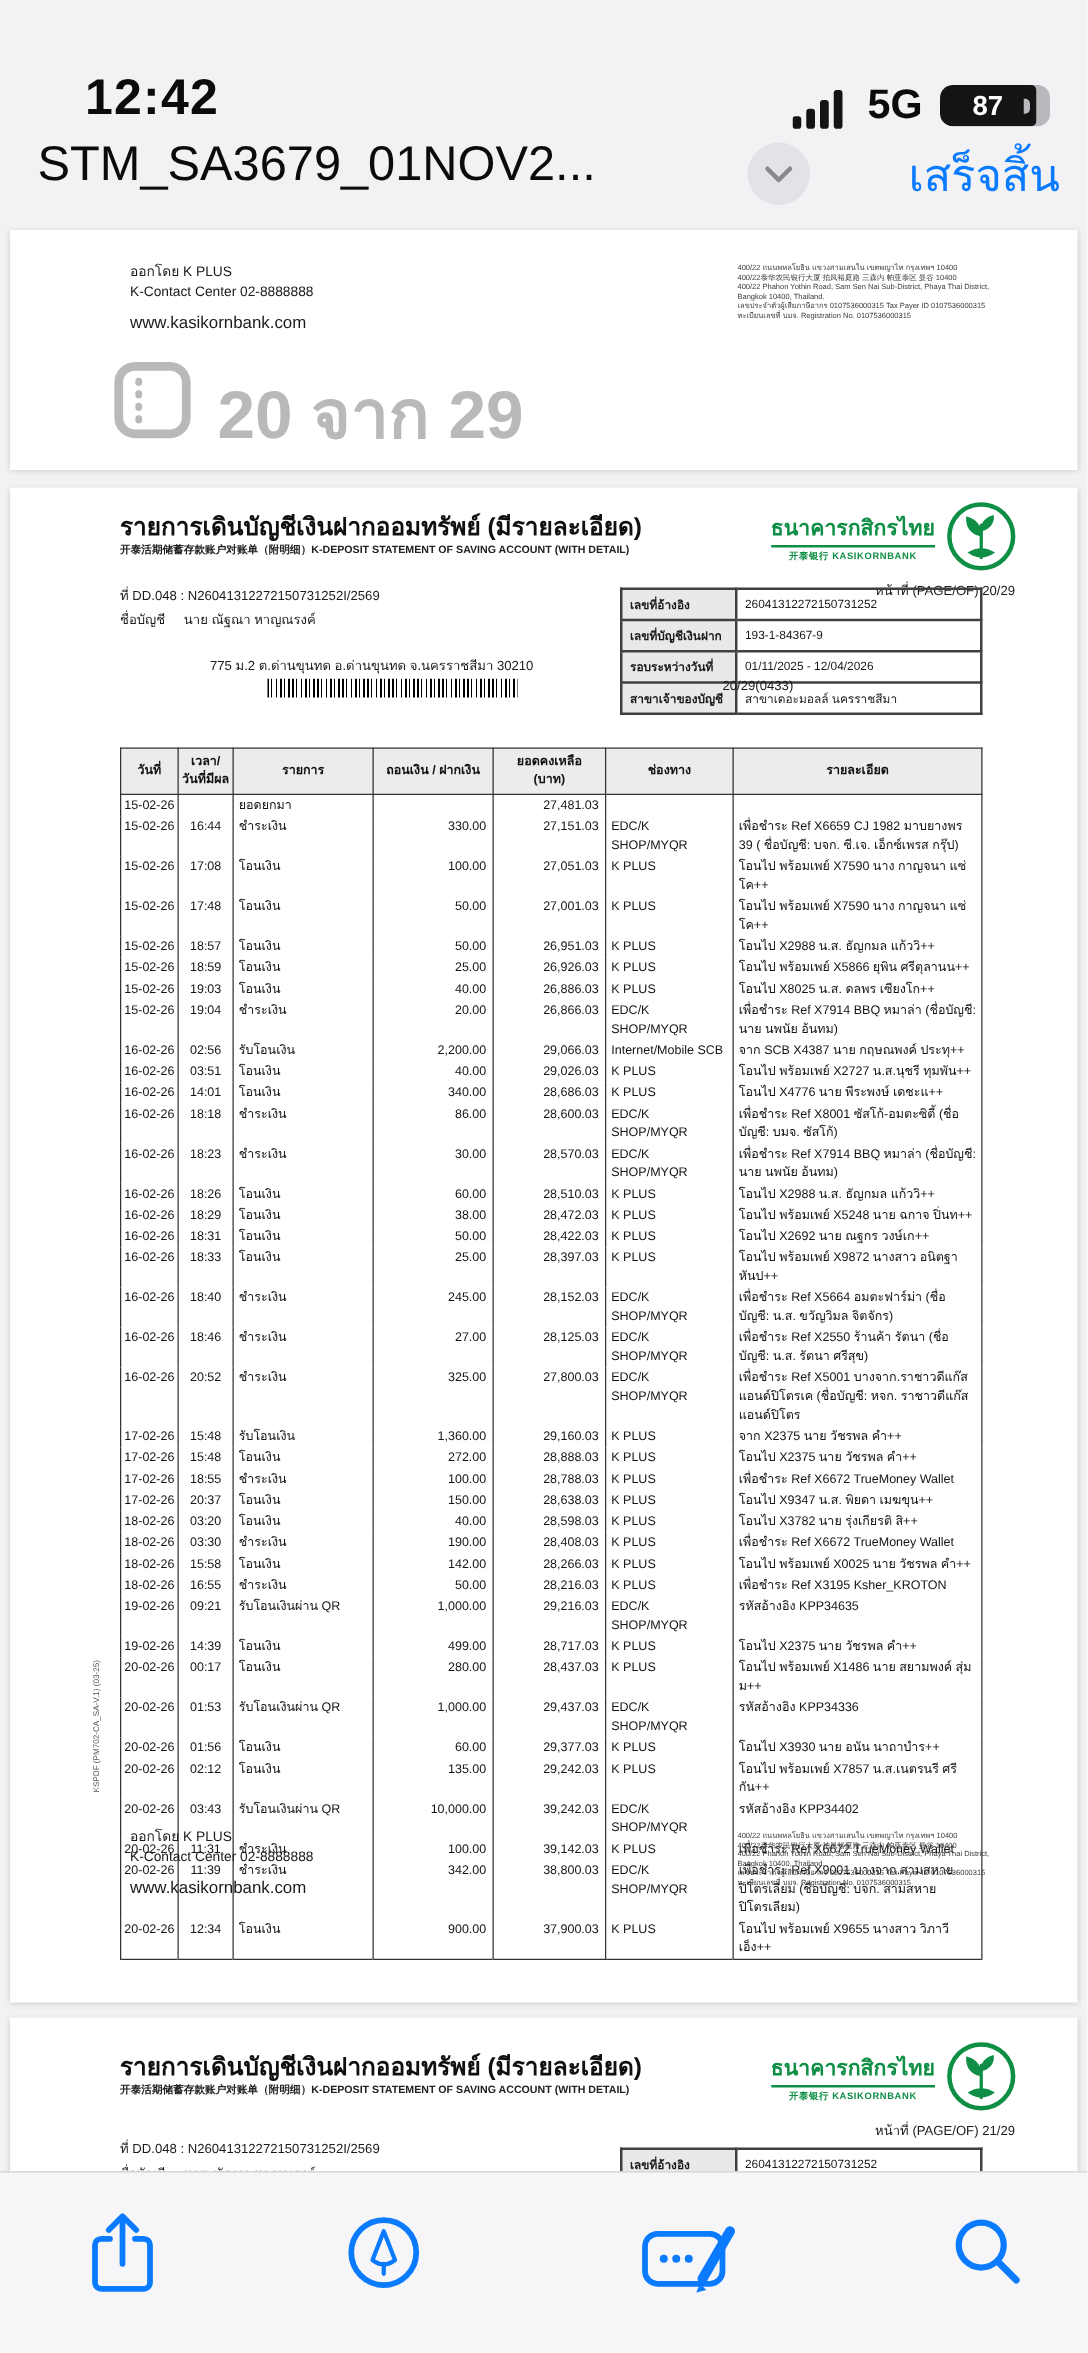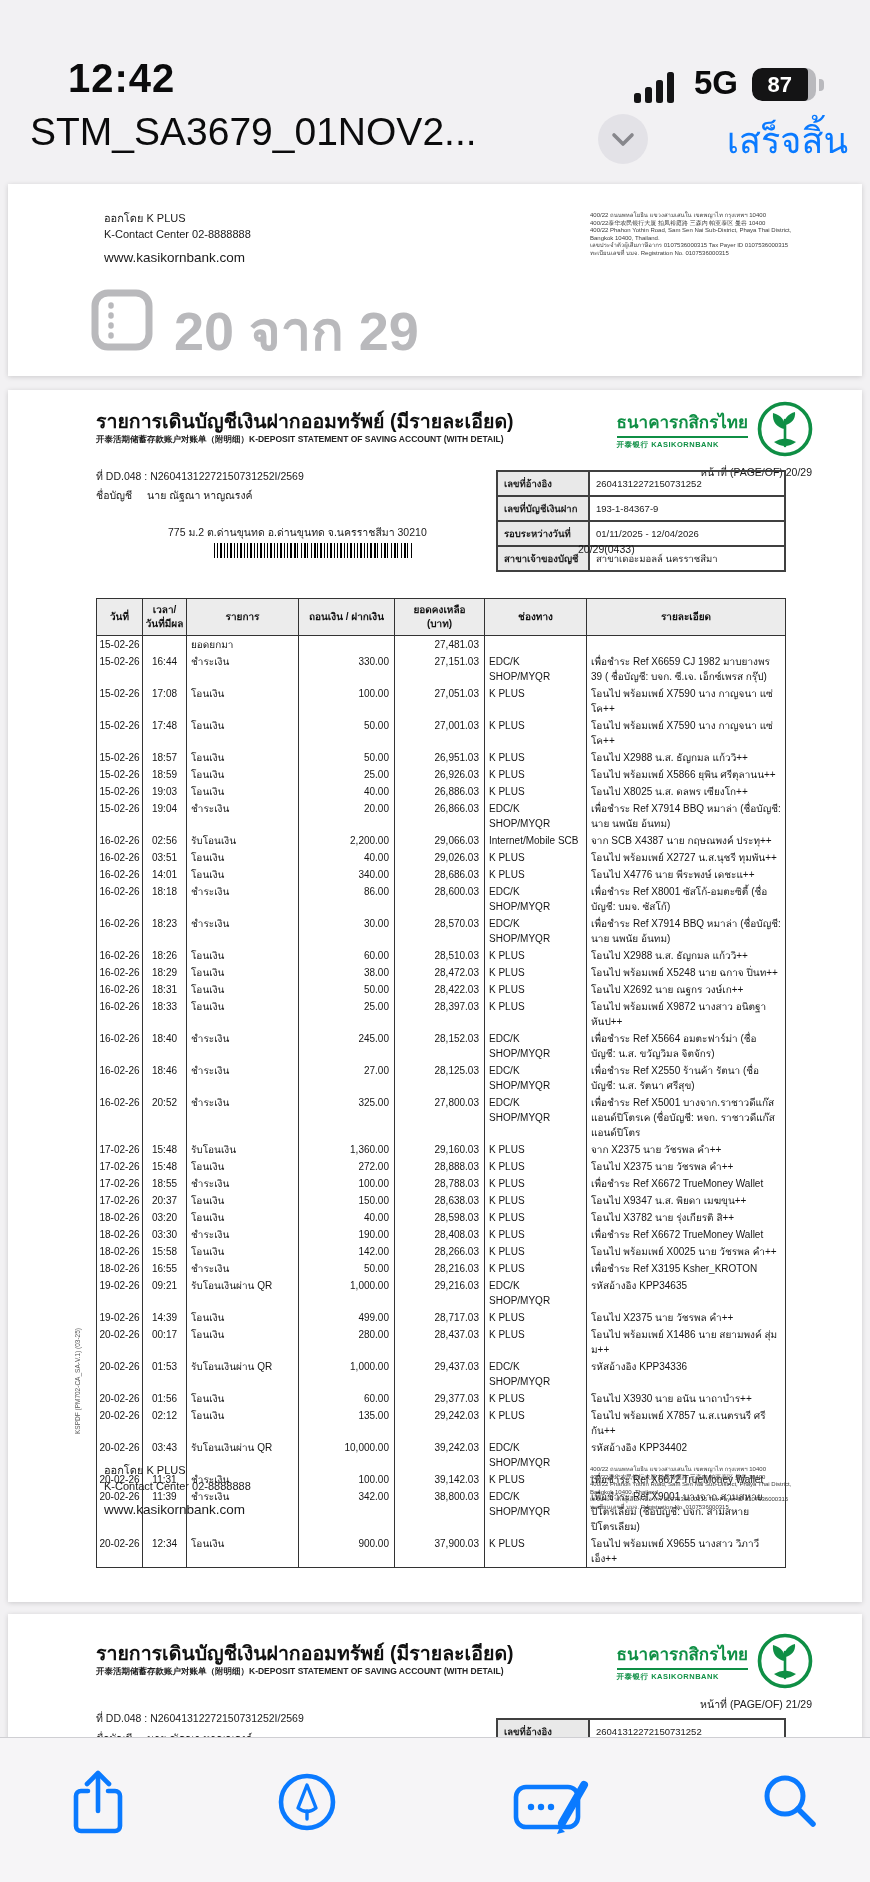--- a/index.html
+++ b/index.html
@@ -4,21 +4,21 @@
 <style>
   * { margin:0; padding:0; box-sizing:border-box; }
   html,body { width:870px; height:1882px; overflow:hidden; }
   body { background:#f2f1f3; font-family:"Liberation Sans","DejaVu Sans",sans-serif; position:relative; color:#111; }
 
   
   .status-bar { position:absolute; top:0; left:0; width:870px; height:100px;margin-top:28px; }
   .time { position:absolute; left:68px; top:28px; font-size:40px; font-weight:700; letter-spacing:1px; color:#0b0b0c; }
   .sig-svg { position:absolute; left:634px; top:42px; }
   .net { position:absolute; left:694px; top:36px; font-size:33px; font-weight:700; color:#0b0b0c;text-align:center; }
-  .battery { position:absolute; left:752px; top:40px; width:64px; height:33px; border-radius:10px; background:#b9b9bd; overflow:hidden; }
+  .battery { position:absolute; left:752px; top:40px; width:88px; height:33px; border-radius:10px; background:#b9b9bd; overflow:hidden; }
   .battery-fill { position:absolute; left:0; top:0; height:100%; width:87%; background:#141415; border-radius:10px 4px 4px 10px; display:flex; align-items:center; justify-content:center; }
   .battery-fill span { color:#fff; font-size:22px; font-weight:700; }
   .battery-nub { position:absolute; left:819px; top:51px; width:5px; height:12px; border-radius:0 4px 4px 0; background:#b9b9bd; }
 
   
   .nav-bar { position:absolute; top:100px; left:0; width:870px; height:84px; }
   .nav-title { position:absolute; left:30px; top:10px; font-size:39px; font-weight:400; color:#0b0b0c; white-space:nowrap; }
   .nav-chevron-btn { position:absolute; left:598px; top:14px; width:50px; height:50px; border-radius:50%; background:#e3e2e7; display:flex; align-items:center; justify-content:center; }
   .nav-done { position:absolute; right:22px; top:12px; font-size:36px; font-weight:500; color:#0a7aff;text-align:right; }
 
@@ -34,21 +34,21 @@
 
   
   .doc-footer-left { position:absolute; left:96px; font-size:11px; color:#1a1a1a; line-height:16px; }
   .doc-footer-left .site { font-size:13.5px; margin-top:8px; }
   .doc-addr { position:absolute; left:582px; width:225px; font-size:6px; line-height:7.5px; color:#3a3a3a; }
 
   
   .stm-title { position:absolute; left:88px; top:16px; font-size:19.5px; font-weight:700; color:#101010; }
   .stm-sub { position:absolute; left:88px; top:44px; font-size:8.5px; font-weight:700; color:#222; }
   .bank-block { position:absolute; right:48px; top:10px; display:flex; align-items:center; gap:8px; }
-  .bank-names { text-align:left; }
+  .bank-names { text-align:center; }
   .bank-th { font-size:17px; font-weight:700; color:#0f8f45; border-bottom:2px solid #0f8f45; padding-bottom:1px; }
   .bank-en { font-size:7.5px; font-weight:700; color:#0f8f45; letter-spacing:.5px; margin-top:2px; }
   .page-of { position:absolute; right:50px; top:74px; font-size:10.5px; color:#1a1a1a; }
   .doc-no { position:absolute; left:88px; top:78px; font-size:10.5px; color:#1a1a1a; }
   .acct-line { position:absolute; left:88px; top:97px; font-size:10.5px; color:#1a1a1a; }
   .acct-line b { font-weight:400; margin-right:12px; }
   .acct-addr { position:absolute; left:160px; top:114px; font-size:10.5px; color:#1a1a1a;margin-top:20px; }
 
   .info-table { position:absolute; left:488px; top:80px; border-collapse:collapse; }
   .info-table td { border:2px solid #404040; font-size:9.5px; padding:4px 6px; color:#1a1a1a; }

